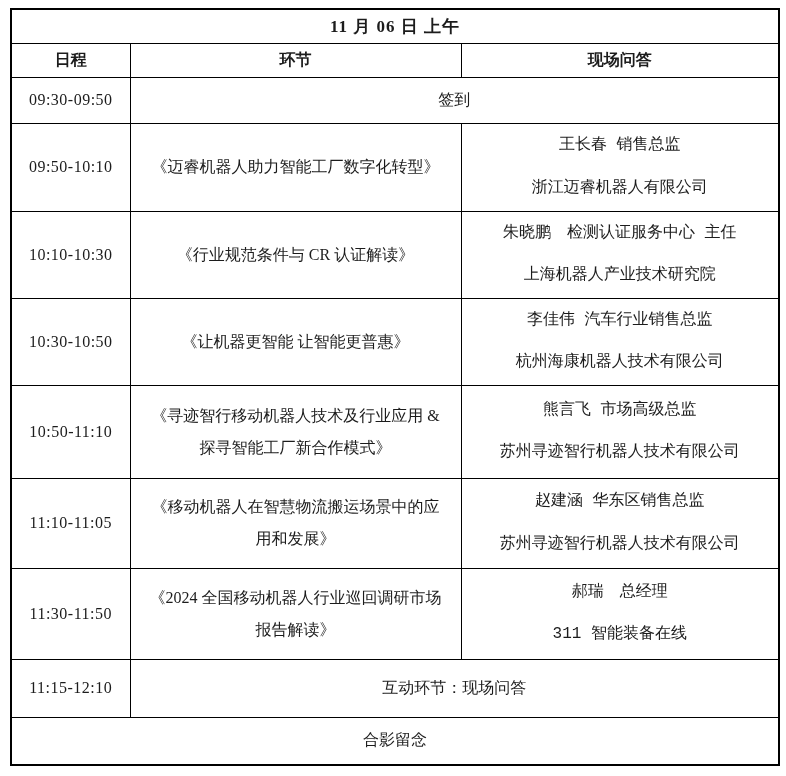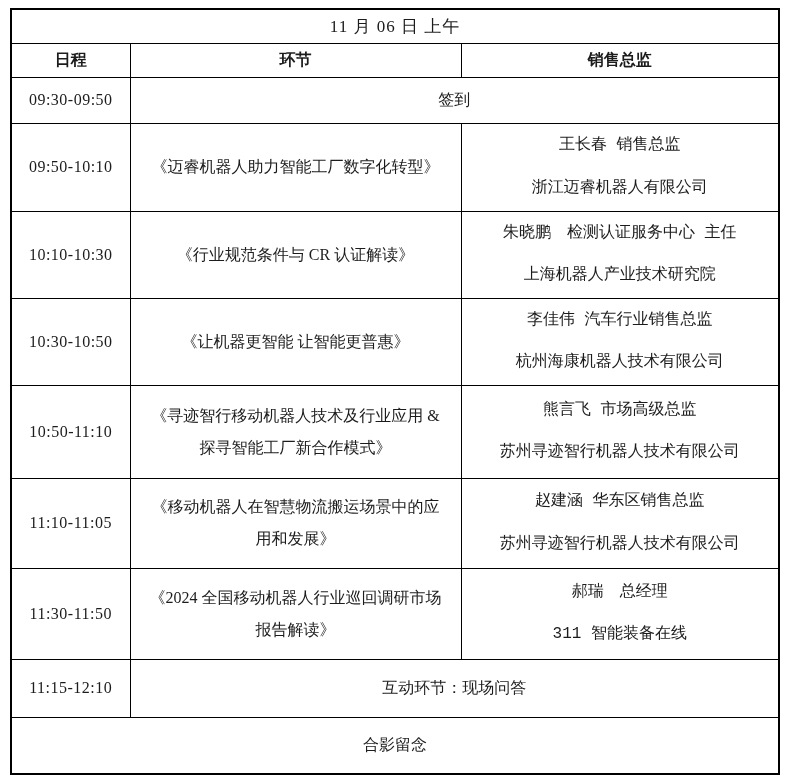--- a/index.html
+++ b/index.html
@@ -32,21 +32,21 @@
     font-weight: normal;
     padding: 4px 14px;
     box-sizing: border-box;
     overflow: hidden;
   }
   col.c1 { width: 119px; }
   col.c2 { width: 331px; }
   col.c3 { width: 318px; }
 
   tr.title-row th {
-    font-weight: normal;
+    font-weight: bold;
     font-size: 17px;
     letter-spacing: 1px;
     height: 34px;
     padding: 2px;
   }
   tr.header-row th {
     font-weight: bold;
     font-size: 16px;
     height: 34px;
   }
@@ -90,21 +90,21 @@
         <col class="c2">
         <col class="c3">
       </colgroup>
     <thead>
       <tr class="title-row">
         <th colspan="3">11 月 06 日 上午</th>
       </tr>
       <tr class="header-row">
         <th>日程</th>
         <th>环节</th>
-        <th>销售总监</th>
+        <th>现场问答</th>
       </tr>
     </thead>
     <tbody>
       <tr style="height:46px;">
         <td class="time-cell">09:30-09:50</td>
         <td class="merged-cell" colspan="2">签到</td>
       </tr>
       <tr style="height:88px;">
         <td class="time-cell">09:50-10:10</td>
         <td class="session-cell">《迈睿机器人助力智能工厂数字化转型》</td>
@@ -162,18 +162,18 @@
           <div class="rep-stack">
             <div>郝瑞　总经理</div>
             <div>311 智能装备在线</div>
           </div>
         </td>
       </tr>
       <tr style="height:58px;">
         <td class="time-cell">11:15-12:10</td>
         <td class="merged-cell" colspan="2">互动环节：现场问答</td>
       </tr>
-      <tr style="height:57px;margin-left:31px;">
+      <tr style="height:48px;margin-left:31px;">
         <td class="merged-cell" colspan="3">合影留念</td>
       </tr>
     </tbody>
   </table>
 </div>
 
 </body></html>

